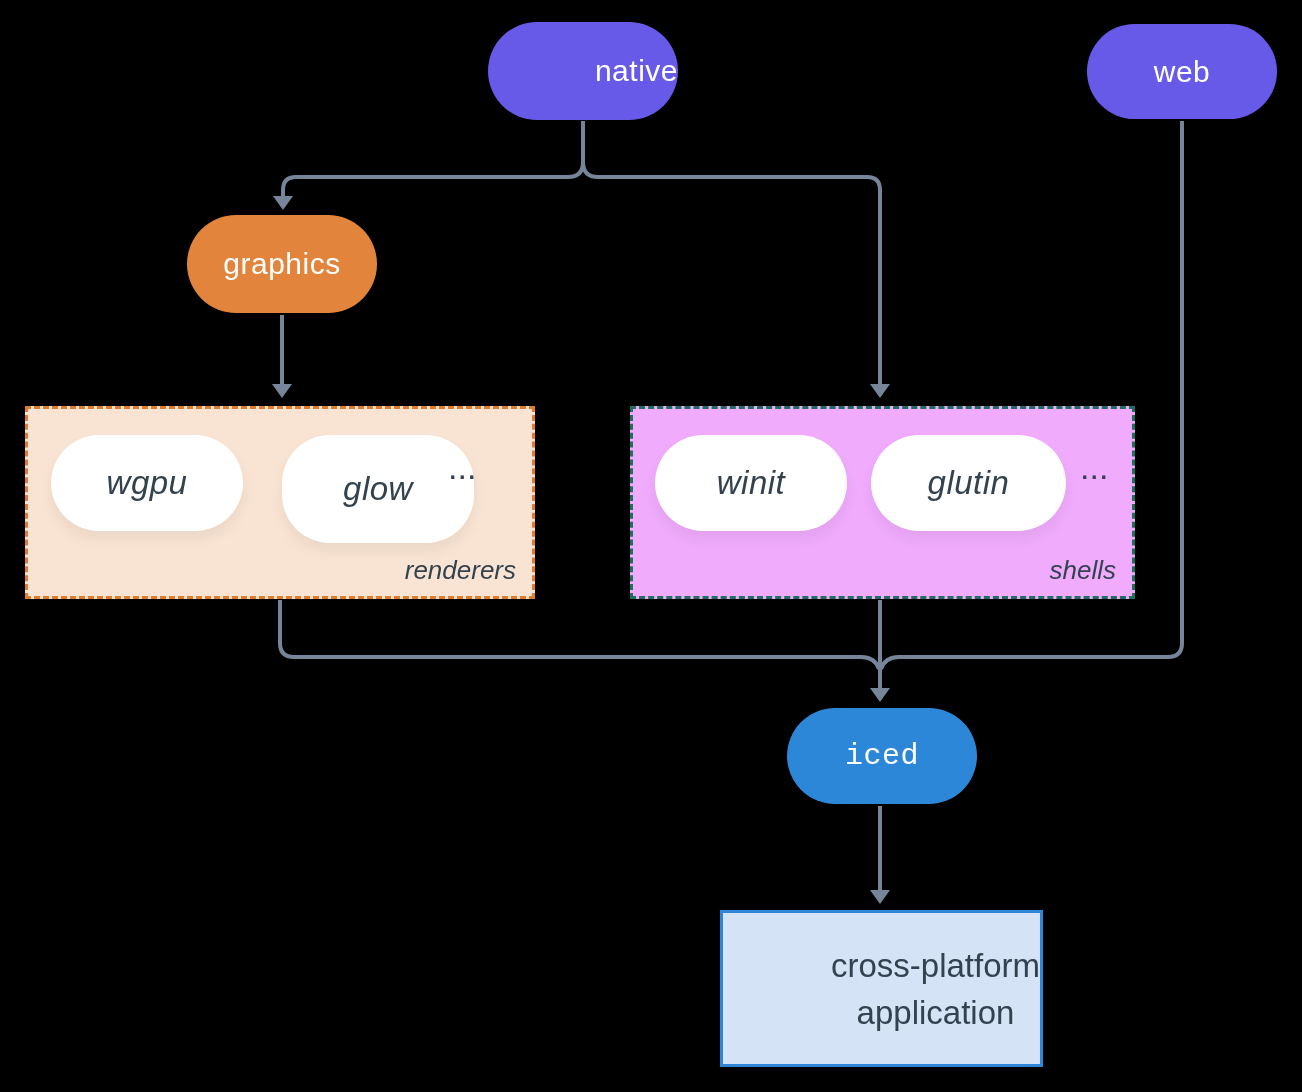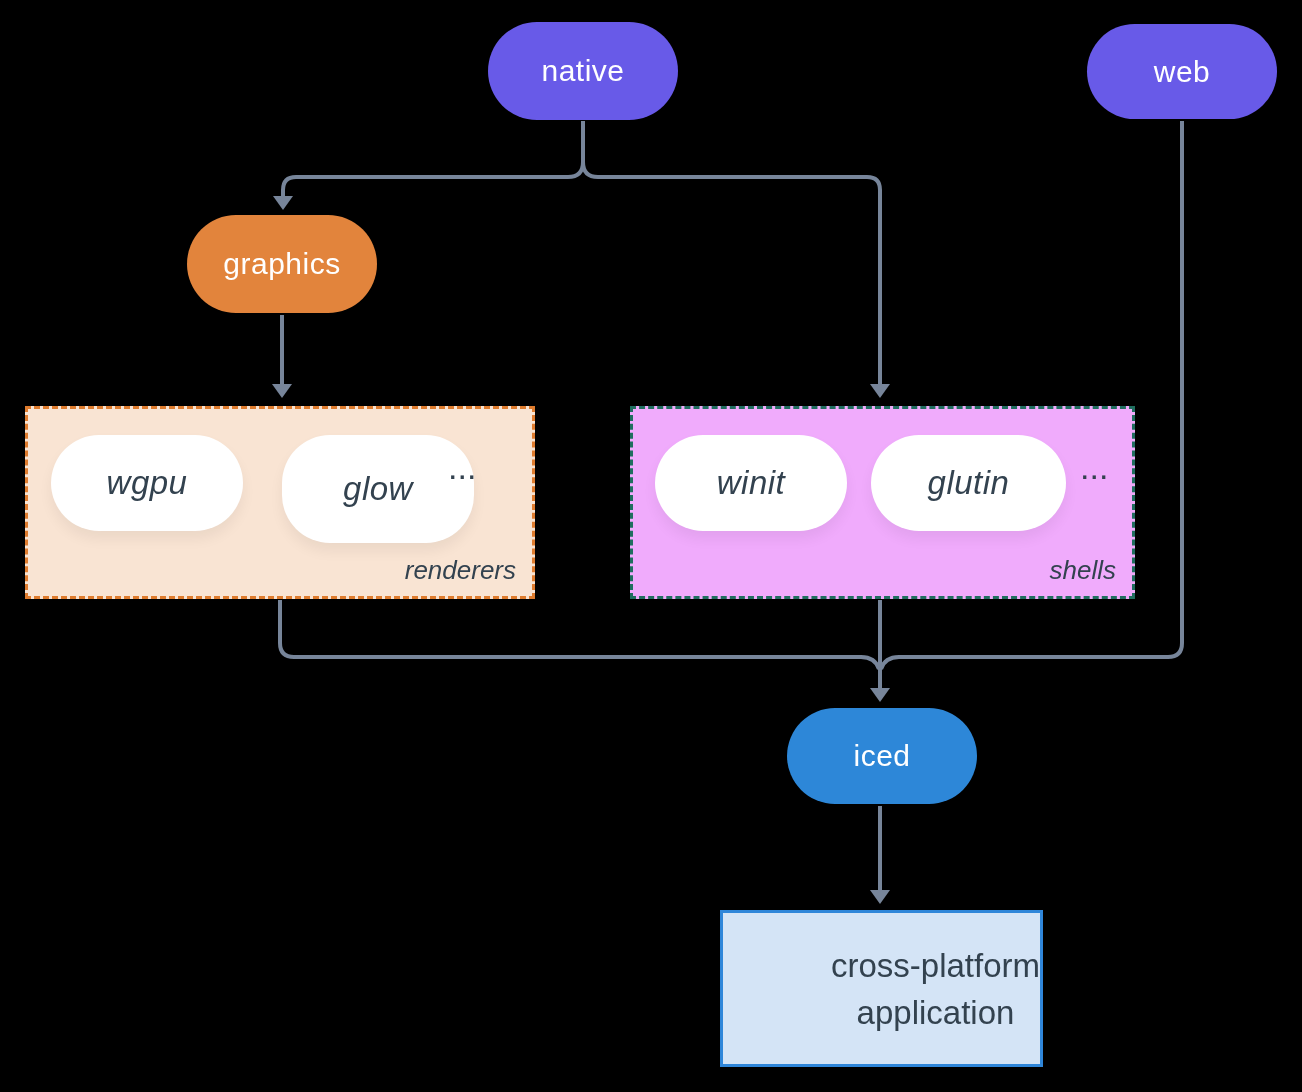--- a/index.html
+++ b/index.html
@@ -13,21 +13,21 @@
   #wires{position:absolute;left:0;top:0;width:1302px;height:1092px;}
   .pill{
     position:absolute;
     display:flex;align-items:center;justify-content:center;
     border-radius:49px;
     font-size:30px;color:#ffffff;
     letter-spacing:0.5px;
   }
   .pill.purple{background:#685ae8;}
   .pill.orange{background:#e2843c;}
-  .pill.blue{background:#2d87d8;}
+  .pill.blue{background:#2d87d8;font-family:Liberation Mono, monospace;}
   .pill.white{
     background:#ffffff;color:#33424f;font-size:33px;
     border-radius:48px;
     box-shadow:0 8px 14px rgba(0,0,0,0.06);
   }
   .group-box{
     position:absolute;
     box-sizing:border-box;
     border:3px dashed;
     font-style:italic;
@@ -45,21 +45,21 @@
   .app-box{
     position:absolute;
     left:720px;top:910px;width:323px;height:157px;
     box-sizing:border-box;
     background:#d4e4f6;
     border:3px solid #2f86d9;
     display:flex;align-items:center;justify-content:flex-end;text-align:center;
     font-size:33px;line-height:47px;color:#33424f;
   }
   
-  #node-native{left:488px;top:22px;width:190px;height:98px;}
+  #node-native{left:488px;top:22px;width:190px;height:98px;justify-content:flex-end;}
   #node-web{left:1087px;top:24px;width:190px;height:95px;}
   #node-graphics{left:187px;top:215px;width:190px;height:98px;}
   #node-iced{left:787px;top:708px;width:190px;height:96px;}
   #box-renderers{left:25px;top:406px;width:510px;height:193px;}
   #box-shells{left:630px;top:406px;width:505px;height:193px;}
   #pill-wgpu{left:23px;top:26px;width:192px;height:96px;}
   #pill-glow{left:254px;top:26px;width:192px;height:108px;}
   #pill-winit{left:22px;top:26px;width:192px;height:96px;}
   #pill-glutin{left:238px;top:26px;width:195px;height:96px;}
   #dots-renderers{left:448px;top:448px;}

